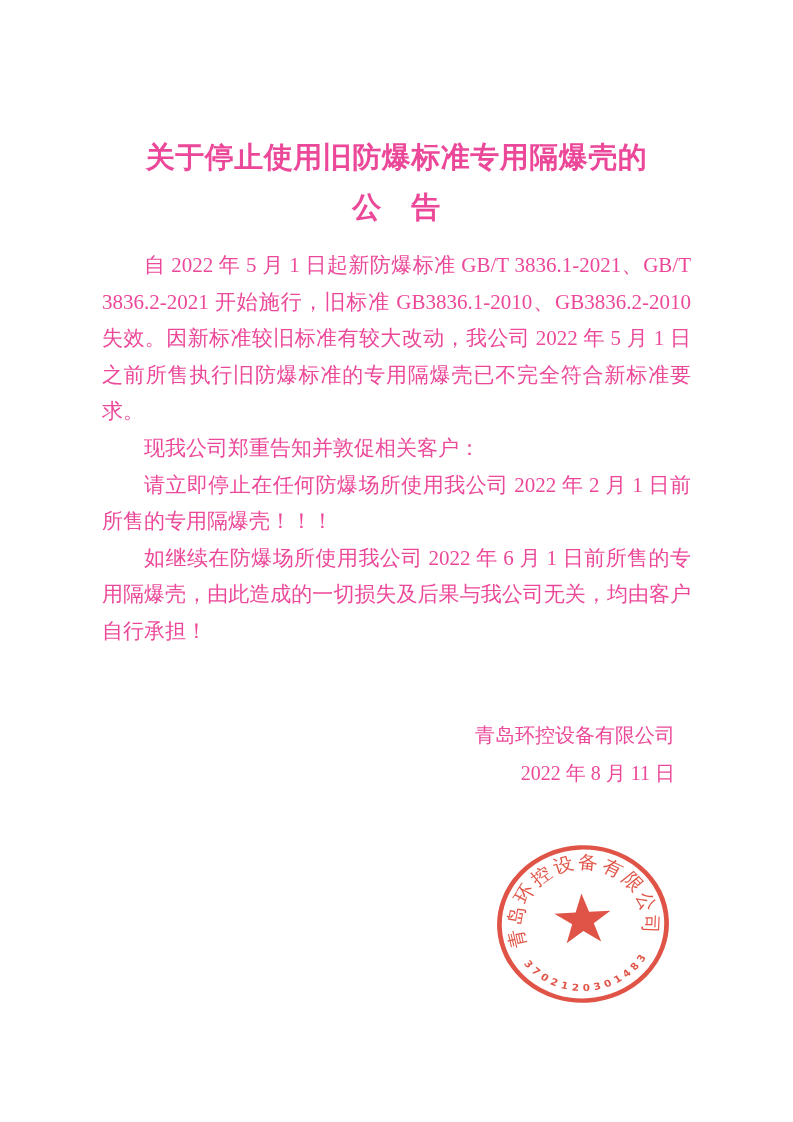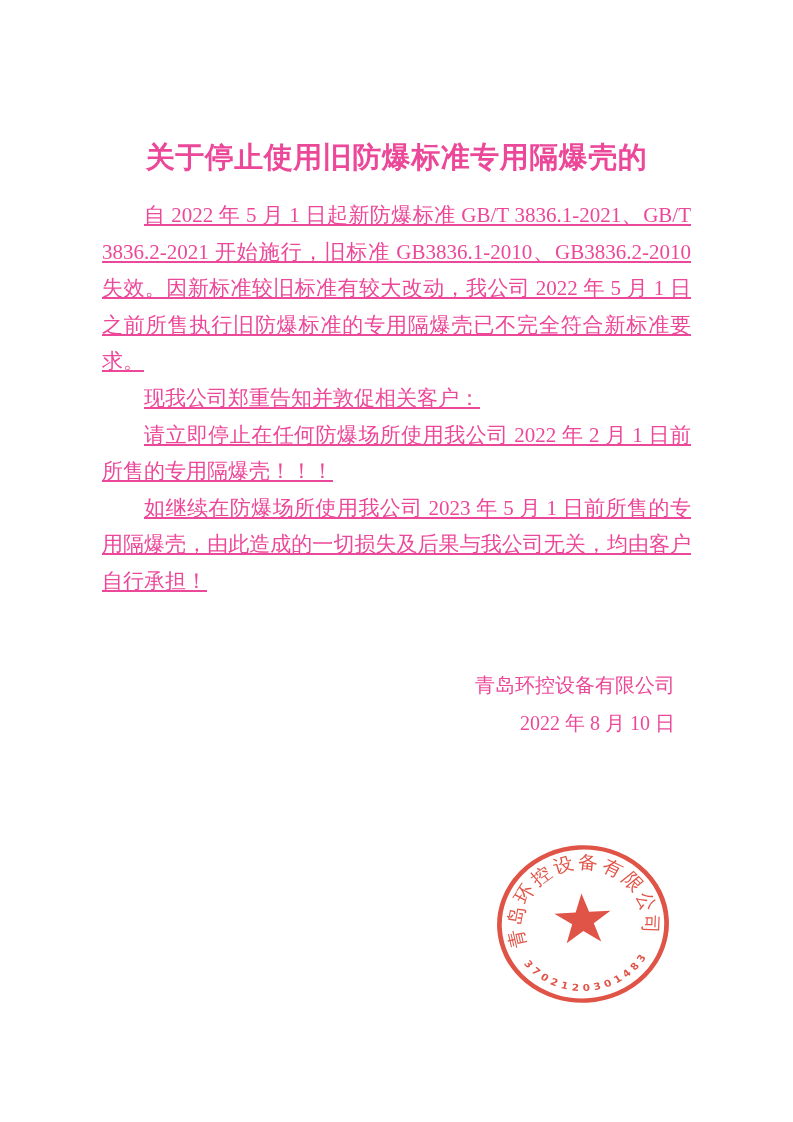--- a/index.html
+++ b/index.html
@@ -22,21 +22,21 @@
     letter-spacing: 0.5px;
   }
   .doc-body {
     margin: 15px 102px 0 102px;
     font-size: 21px;
     line-height: 36.6px;
     text-align: justify;
     text-justify: inter-ideograph;
   }
   .doc-body p { margin: 0; }
-  .doc-body p.indent { text-indent: 2em; text-decoration: underline; }
+  .doc-body p.indent { text-indent: 2em; }
   .signature {
     margin-top: 66px;
     padding-right: 118px;
     text-align: right;
     font-size: 20px;
     line-height: 38px;
   }
   .seal {
     position: absolute;
     left: 488px;
@@ -53,32 +53,33 @@
     font-weight: bold;
   }
 </style>
 </head>
 <body>
 
 <div class="page">
 
   <div class="doc-title">
     <div>关于停止使用旧防爆标准专用隔爆壳的</div>
+    <div>公　告</div>
   </div>
 
   <div class="doc-body">
     <p class="indent">自 2022 年 5 月 1 日起新防爆标准 GB/T 3836.1-2021、GB/T 3836.2-2021 开始施行，旧标准 GB3836.1-2010、GB3836.2-2010 失效。因新标准较旧标准有较大改动，我公司 2022 年 5 月 1 日之前所售执行旧防爆标准的专用隔爆壳已不完全符合新标准要求。</p>
     <p class="indent">现我公司郑重告知并敦促相关客户：</p>
     <p class="indent">请立即停止在任何防爆场所使用我公司 2022 年 2 月 1 日前所售的专用隔爆壳！！！</p>
-    <p class="indent">如继续在防爆场所使用我公司 2023 年 5 月 1 日前所售的专用隔爆壳，由此造成的一切损失及后果与我公司无关，均由客户自行承担！</p>
+    <p class="indent">如继续在防爆场所使用我公司 2022 年 6 月 1 日前所售的专用隔爆壳，由此造成的一切损失及后果与我公司无关，均由客户自行承担！</p>
   </div>
 
   <div class="signature">
     <div>青岛环控设备有限公司</div>
-    <div>2022 年 8 月 10 日</div>
+    <div>2022 年 8 月 11 日</div>
   </div>
 
   <svg class="seal" viewBox="0 0 200 200" preserveAspectRatio="none" xmlns="http://www.w3.org/2000/svg">
     <defs>
       <path id="ringTextPath" d="M 39.8 121.9 A 64 64 0 1 1 160.2 121.9" fill="none"></path>
       <path id="codeTextPath" d="M 33.3 138.5 A 77 77 0 0 0 166.7 138.5" fill="none"></path>
     </defs>
     <circle cx="100" cy="100" r="88" fill="none" stroke-width="5" stroke="#dc3a2b"></circle>
     <polygon points="100,65 107.1,86.3 129.5,86.4 111.4,99.7 118.2,121.1 100,108 81.8,121.1 88.6,99.7 70.5,86.4 92.9,86.3" fill="#dc3a2b"></polygon>
     <text font-size="21" style="letter-spacing:3px" fill="#dc3a2b">

